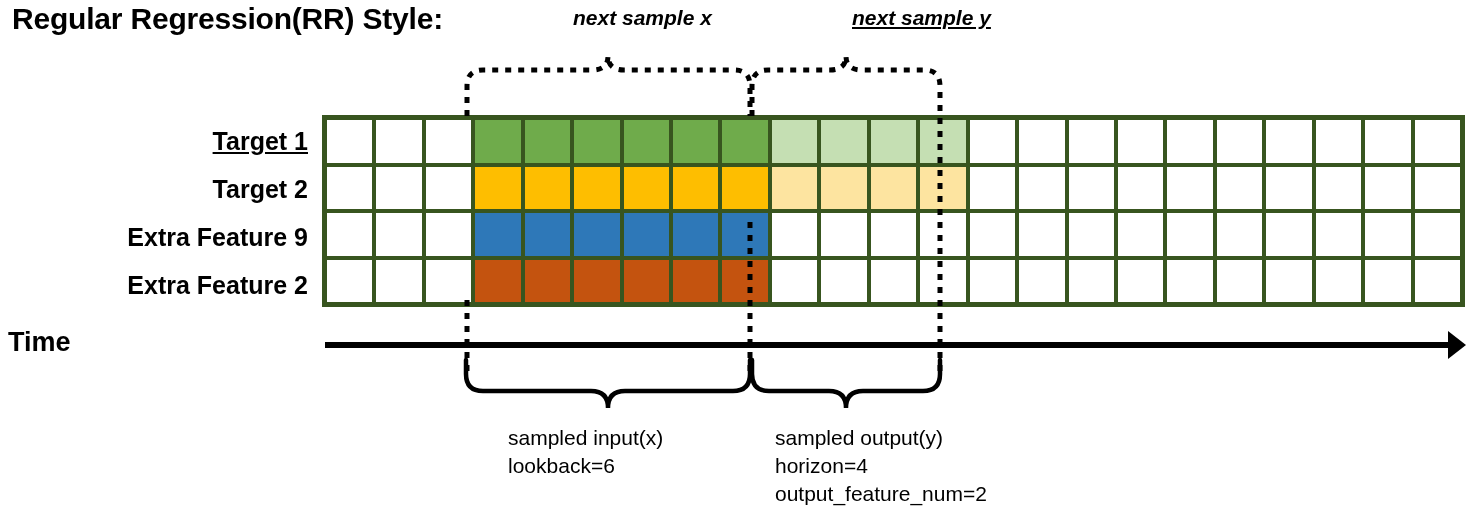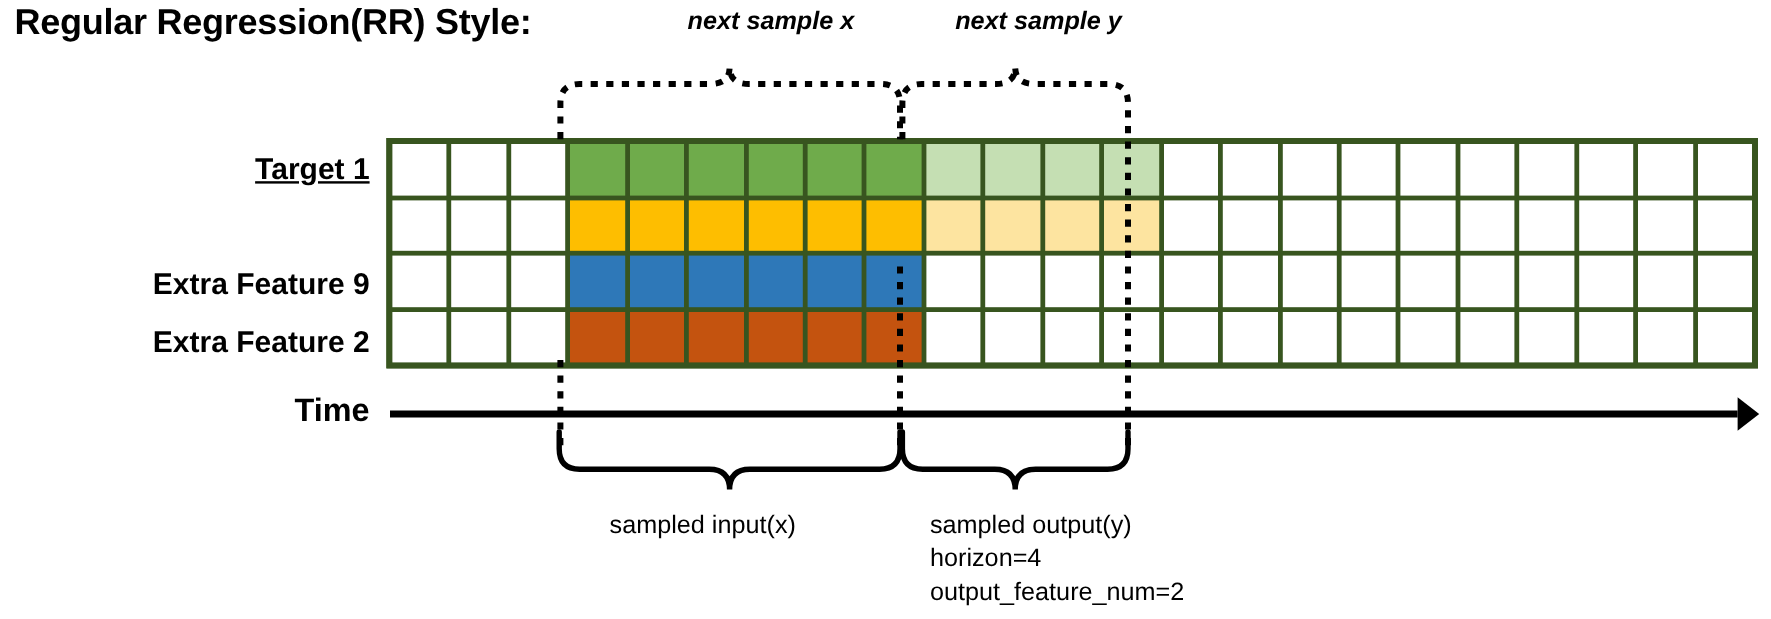--- a/index.html
+++ b/index.html
@@ -39,21 +39,20 @@
     color: #000;
     white-space: nowrap;
     text-align: right;
     width: 300px;
     left: 8px;
   }
   .time-label {
     position: absolute;
     left: 8px;
     width: 300px;
-    text-align: right;
     font-size: 27px;
     font-weight: 700;
     color: #000;
     top: 327px;
     white-space: nowrap;
   }
   
   #grid {
     position: absolute;
     left: 322px;
@@ -121,20 +120,21 @@
   .note div { white-space: nowrap; }
 </style>
 </head>
 <body>
 
 <div id="stage">
 
   <div class="title">Regular Regression(RR) Style:</div>
 
   <div class="row-label" style="top:127px;text-decoration:underline;">Target 1</div>
+  <div class="row-label" style="top:175px;">Target 2</div>
   <div class="row-label" style="top:223px;">Extra Feature 9</div>
   <div class="row-label" style="top:271px;">Extra Feature 2</div>
 
   <div class="time-label">Time</div>
 
   <div id="grid">
       <div class="cell" style="background: rgb(255, 255, 255);"></div>
       <div class="cell" style="background: rgb(255, 255, 255);"></div>
       <div class="cell" style="background: rgb(255, 255, 255);"></div>
       <div class="cell" style="background: rgb(111, 171, 75);"></div>
@@ -222,24 +222,25 @@
       <div class="cell" style="background: rgb(255, 255, 255);"></div>
       <div class="cell" style="background: rgb(255, 255, 255);"></div>
       <div class="cell" style="background: rgb(255, 255, 255);"></div>
       <div class="cell" style="background: rgb(255, 255, 255);"></div>
       <div class="cell" style="background: rgb(255, 255, 255);"></div>
       <div class="cell" style="background: rgb(255, 255, 255);"></div>
       <div class="cell" style="background: rgb(255, 255, 255);"></div>
     </div>
 
   <div class="tick-label" style="left:573px; top:6px;">next sample x</div>
-  <div class="tick-label" style="left:796px; top:6px;">next sample y</div>
+  <div class="tick-label" style="left:852px; top:6px;text-decoration:underline;">next sample y</div>
 
   <div class="note" style="left:508px; top:424px;">
     <div>sampled input(x)</div>
+    <div>lookback=6</div>
   </div>
   <div class="note" style="left:775px; top:424px;">
     <div>sampled output(y)</div>
     <div>horizon=4</div>
     <div>output_feature_num=2</div>
   </div>
 
   <svg id="overlay" viewBox="0 0 1476 516">
 
     <path class="brace-top" d="M 467,116

